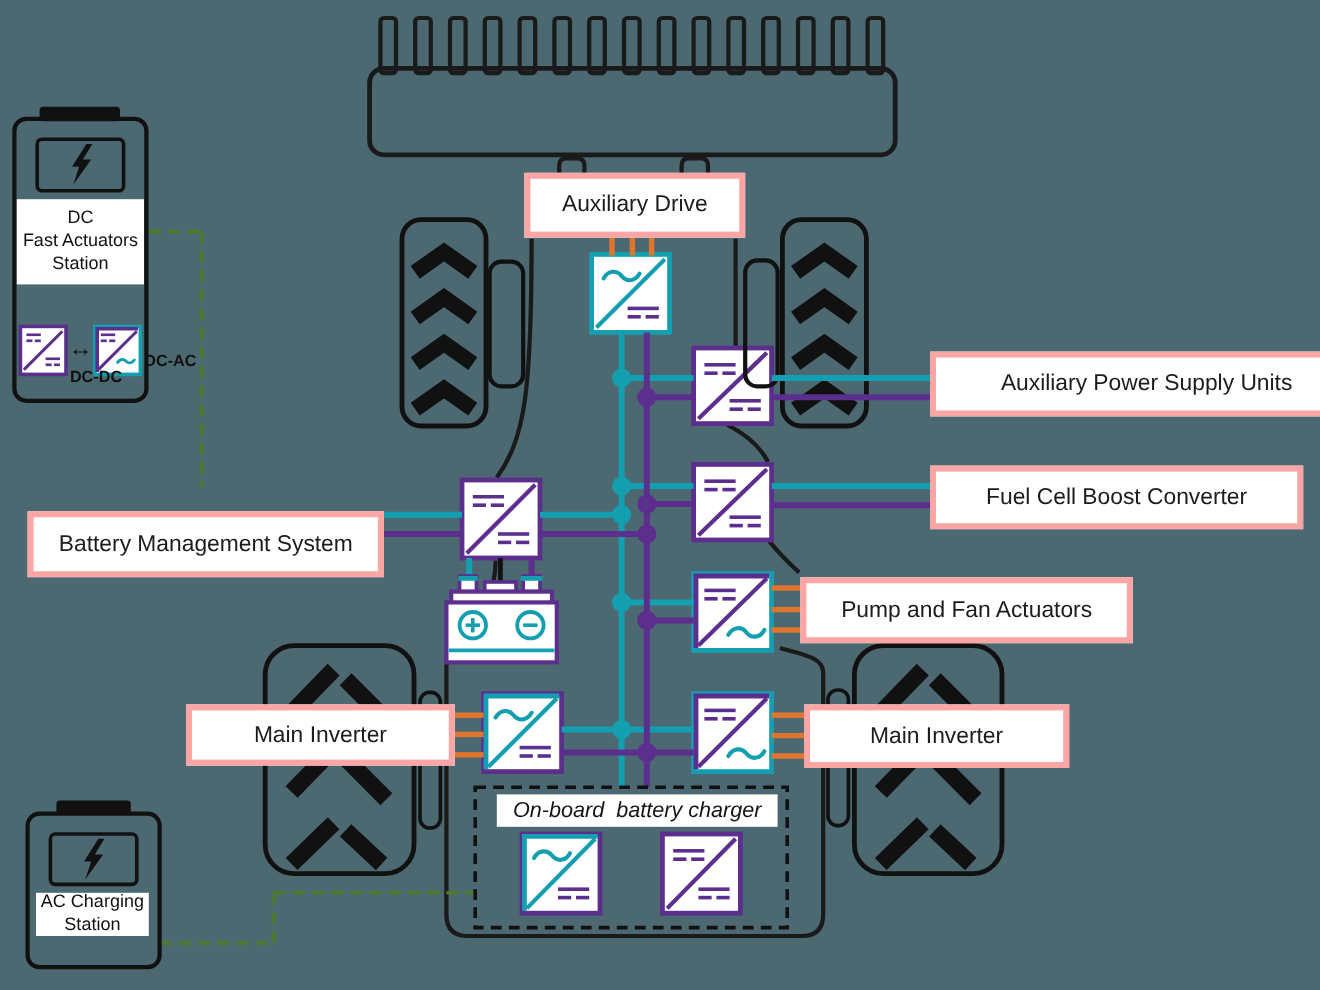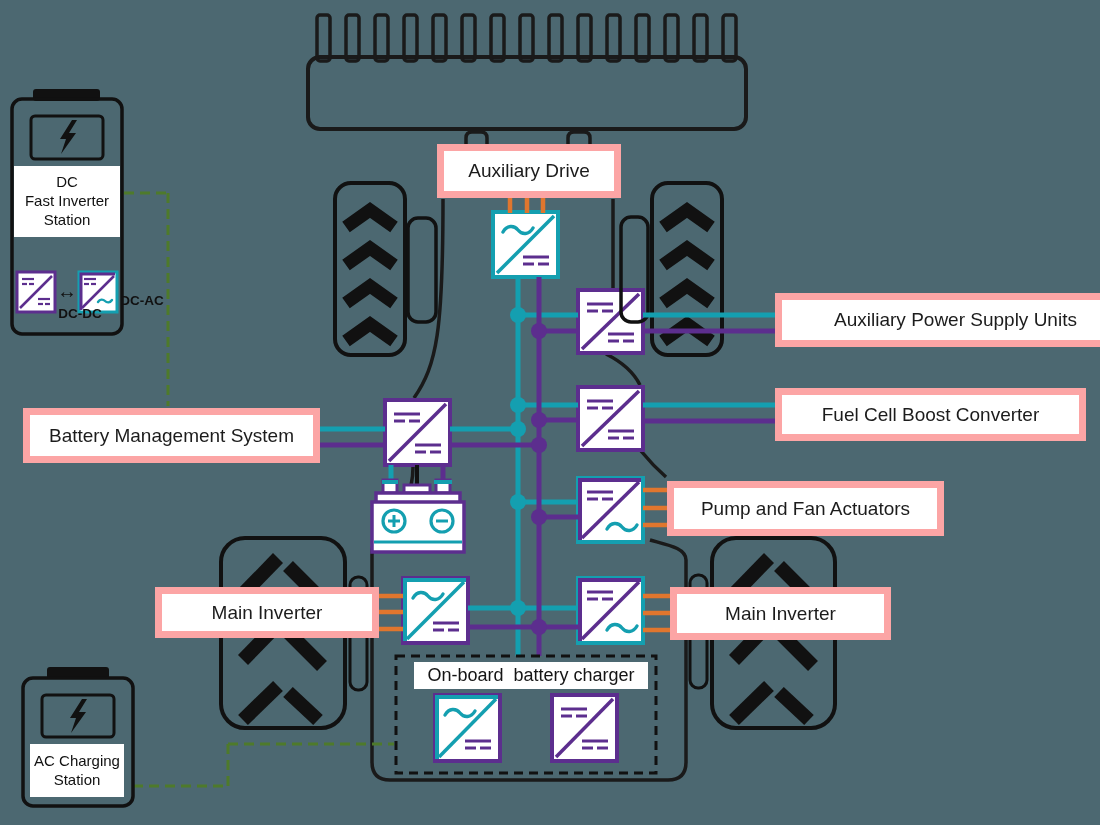--- a/index.html
+++ b/index.html
@@ -5,27 +5,27 @@
   html,body{margin:0;padding:0;}
   body{
     width:1100px;height:825px;position:relative;overflow:hidden;
     background:#4c6871;
     font-family:"Liberation Sans", sans-serif;
     color:#1a1a1a;
   }
   .stage{position:absolute;left:0;top:0;width:1100px;height:825px;}
   svg.layer{position:absolute;left:0;top:0;}
   .lbl{
-    position:absolute;background:#ffffff;border:7px solid #fca5a5;
+    position:absolute;background:#ffffff;border:5px solid #fca5a5;
     display:flex;align-items:center;justify-content:center;
     font-size:19px;color:#1c1c1c;box-sizing:border-box;text-align:left;
   }
   .strip{
     position:absolute;background:#ffffff;display:flex;align-items:center;justify-content:center;
-    font-size:18px;color:#141414;box-sizing:border-box;white-space:pre;
+    font-size:18px;color:#141414;box-sizing:border-box;white-space:pre;font-style:italic;
   }
   .station-text{
     position:absolute;background:#ffffff;display:flex;flex-direction:column;
     align-items:center;justify-content:center;font-size:15px;line-height:1.25;
     color:#111;text-align:center;box-sizing:border-box;
   }
   .mini-label{
     position:absolute;font-size:13.5px;font-weight:700;color:#111;
     display:flex;align-items:center;justify-content:center;margin-left:44px;
   }
@@ -372,31 +372,31 @@
 <div class="lbl" style="left:775px;top:293px;width:361px;height:54px;">Auxiliary Power Supply Units</div>
 
 <div class="lbl" style="left:775px;top:388px;width:311px;height:53px;">Fuel Cell Boost Converter</div>
 
 <div class="lbl" style="left:667px;top:481px;width:277px;height:55px;">Pump and Fan Actuators</div>
 
 <div class="lbl" style="left:155px;top:587px;width:224px;height:51px;">Main Inverter</div>
 
 <div class="lbl" style="left:670px;top:587px;width:221px;height:53px;">Main Inverter</div>
 
-<div class="lbl" style="left:23px;top:408px;width:297px;height:55px;">Battery Management System</div>
+<div class="lbl" style="left:23px;top:426px;width:297px;height:55px;">Battery Management System</div>
 
 <div class="strip" style="left:414px;top:662px;width:234px;height:27px;">On-board  battery charger</div>
 
 <div class="station-text" style="left:14px;top:166px;width:106px;height:71px;">
   <span>DC</span>
-  <span>Fast Inverter</span>
+  <span>Fast Actuators</span>
   <span>Station</span>
 </div>
 <div class="mini-label" style="left:10px;top:305px;width:52px;height:17px;">DC-DC</div>
 <div class="mini-label" style="left:72px;top:292px;width:52px;height:17px;">DC-AC</div>
 <div class="arrow-glyph" style="left:55px;top:278px;width:24px;height:26px;">↔</div>
 
-<div class="station-text" style="left:30px;top:744px;width:94px;height:53px;">
+<div class="station-text" style="left:30px;top:744px;width:94px;height:36px;">
   <span>AC Charging</span>
   <span>Station</span>
 </div>
 
 </div>
 
 </body></html>

